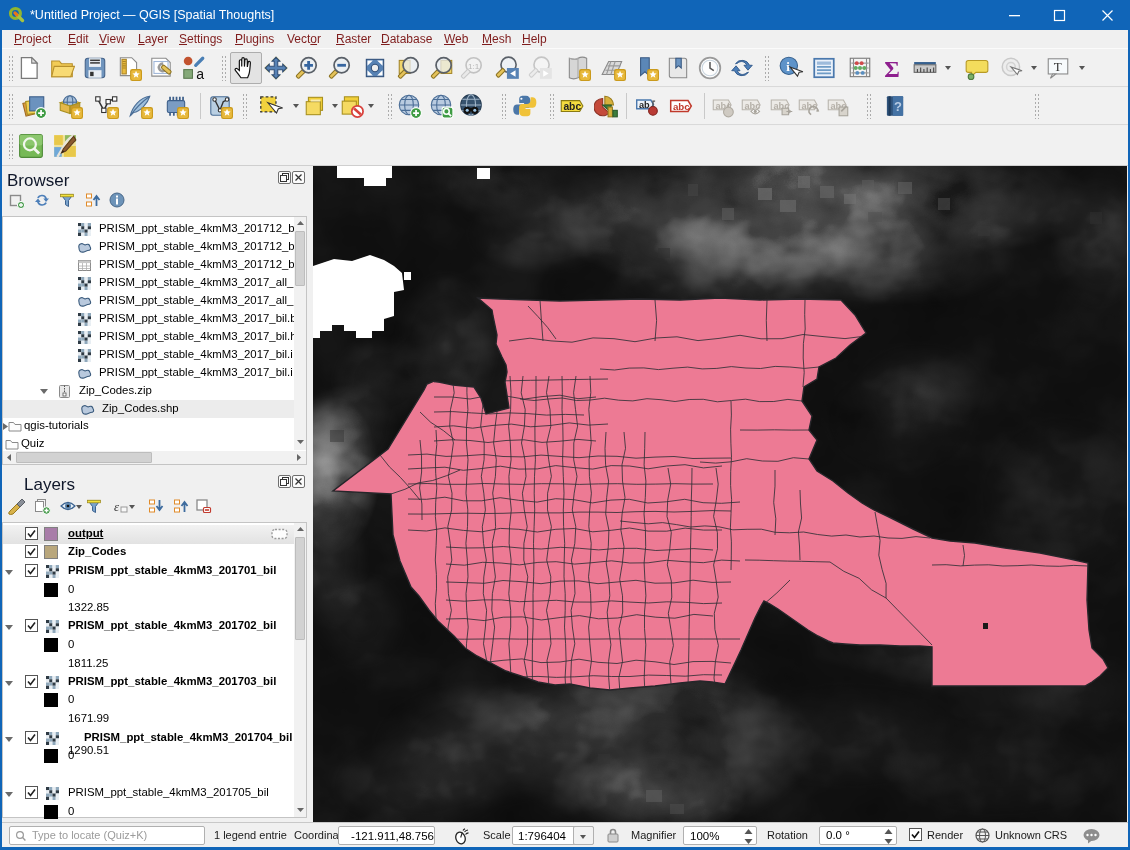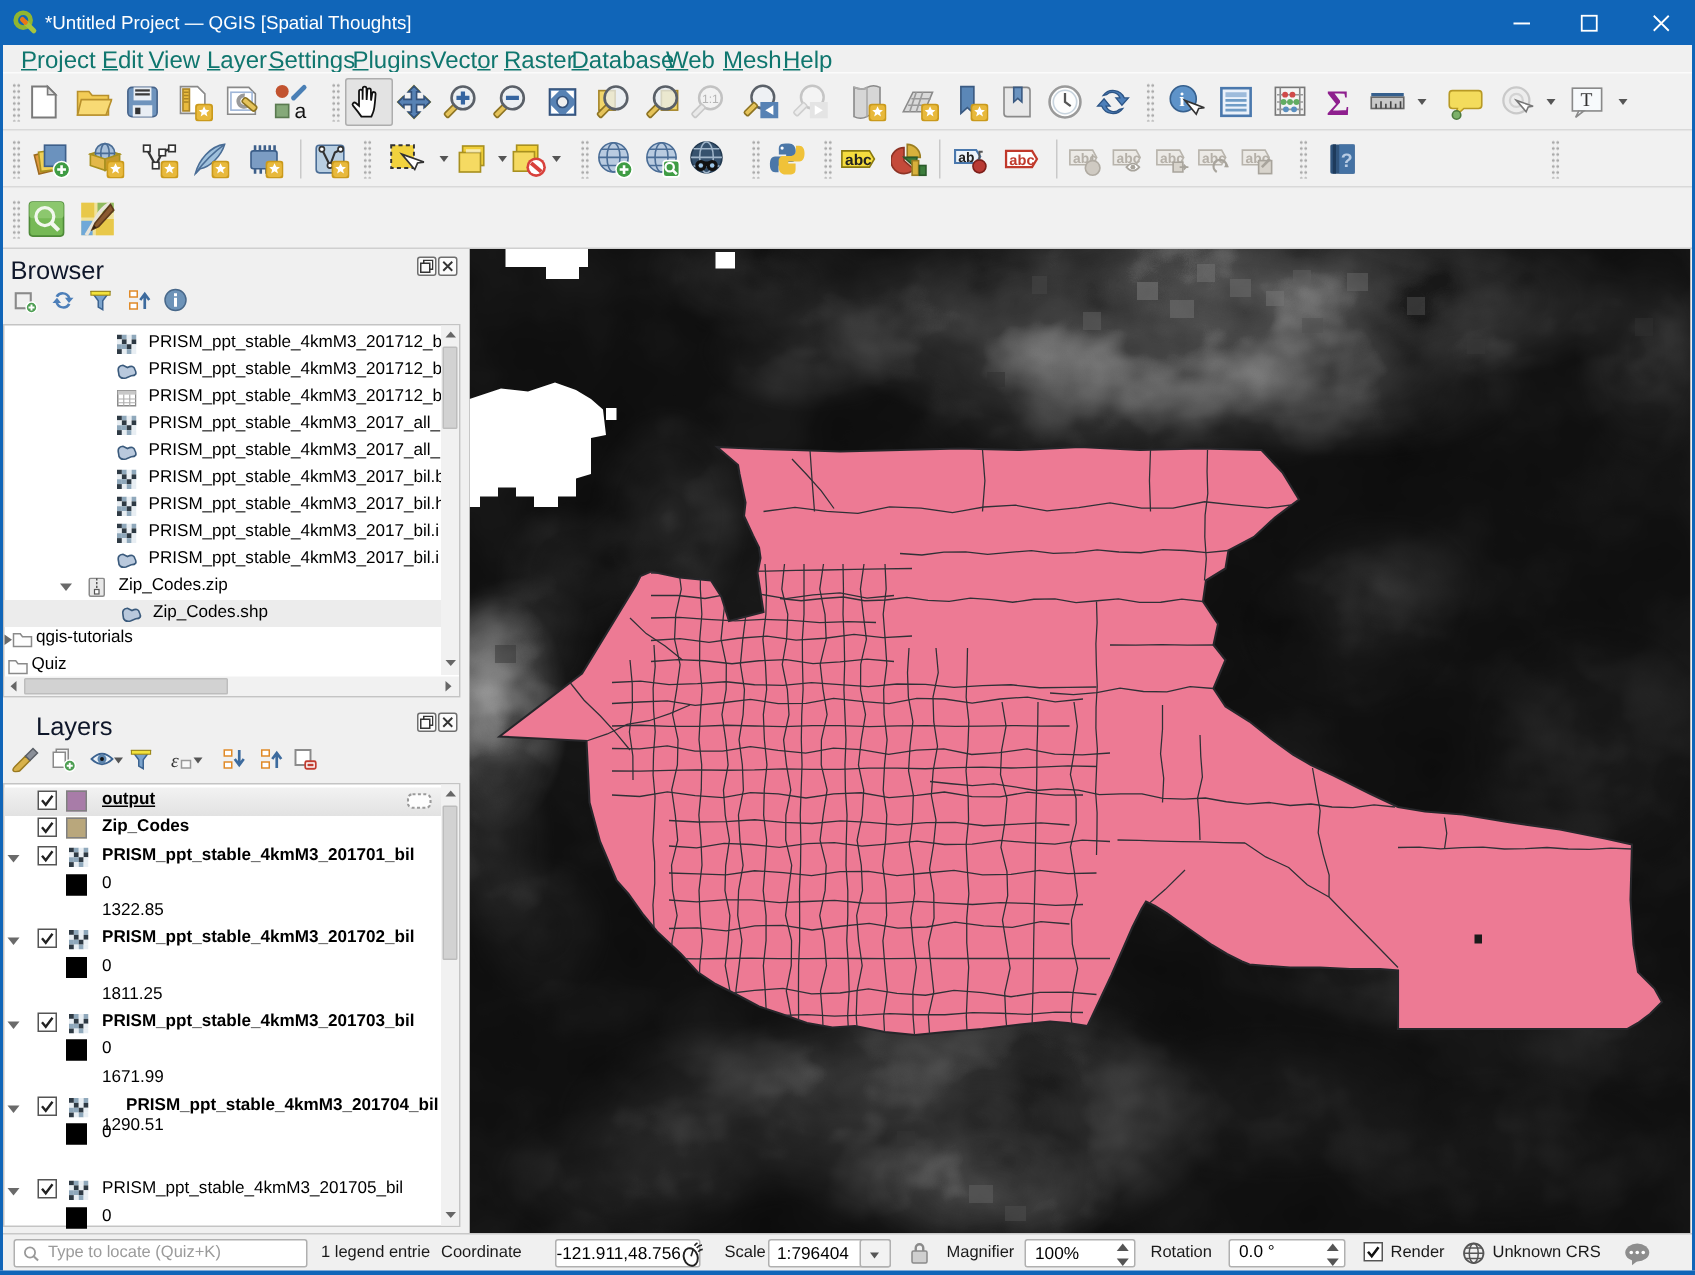--- a/index.html
+++ b/index.html
@@ -1,21 +1,21 @@
 <!DOCTYPE html>
 <html><head><meta charset="utf-8"><style>
 *{margin:0;padding:0;box-sizing:border-box}
 html,body{width:1130px;height:850px;overflow:hidden}
 body{font-family:"Liberation Sans",sans-serif;font-size:12px;color:#000;background:#f0f0f0;position:relative}
 .abs{position:absolute}
 #titlebar{left:0;top:0;width:1130px;height:30px;background:#1065b8;color:#fff}
 #titlebar .tt{position:absolute;left:30px;top:8px;font-size:12.5px;color:#fff}
 .winbtn{position:absolute;top:0;width:45px;height:30px}
 #menubar{left:2px;top:30px;width:1126px;height:18px;background:#f0f0f0}
-.mi{position:absolute;top:2px;font-size:16px;color:#0f766e}
+.mi{position:absolute;top:2px;font-size:12px;color:#7f1d1d}
 #tb1{left:2px;top:48px;width:1126px;height:39px;background:#f1f1f1;border-top:1px solid #fbfbfb;border-bottom:1px solid #d9d9d9}
 #tb2{left:2px;top:88px;width:1126px;height:37px;background:#f1f1f1;border-bottom:1px solid #d9d9d9}
 #tb3{left:2px;top:126px;width:1126px;height:40px;background:#f1f1f1;border-bottom:1px solid #cfcfcf}
 .handle{position:absolute;width:6px;height:26px;background-image:radial-gradient(circle,#ababab 0.9px,transparent 1.1px);background-size:3px 4px}
 .vsep{position:absolute;width:1px;height:26px;background:#c9c9c9}
 .drop{position:absolute;width:0;height:0;border-left:3.5px solid transparent;border-right:3.5px solid transparent;border-top:4px solid #555}
 .ptitle{position:absolute;font-size:17px;color:#0f172a}
 .pbtn{position:absolute;width:13px;height:13px;border:1px solid #6e6e6e;border-radius:2px;background:#fbfbfb}
 .tree{position:absolute;background:#fff;border:1px solid #c4c4c4}
 .trow{position:absolute;white-space:nowrap;font-size:11.4px;color:#000}
@@ -1167,21 +1167,21 @@
     </svg></div>
 <div id="statusbar" class="abs">
     <span class="sbx" style="left:7px;width:196px"></span>
     <svg class="abs" style="left:13px;top:7px" width="12" height="12" viewBox="0 0 12 12">
       <circle cx="5" cy="5" r="3.4" fill="none" stroke="#9a9a9a" stroke-width="1.2"></circle>
       <path d="M7.6 7.6 L10.4 10.4" stroke="#9a9a9a" stroke-width="1.4"></path>
     </svg>
     <span class="slbl" style="left:30px;color:#9b9b9b">Type to locate (Quiz+K)</span>
     <span class="slbl" style="left:212px">1 legend entrie</span>
     <span class="slbl" style="left:292px">Coordinate</span>
-    <span class="sbx" style="left:368px;width:97px;text-align:left;padding-top:3px">-121.911,48.756</span>
+    <span class="sbx" style="left:336px;width:97px;text-align:right;padding-top:3px">-121.911,48.756</span>
     <svg class="abs" style="left:451px;top:5px" width="18" height="17" viewBox="0 0 18 17">
       <ellipse cx="7.5" cy="10" rx="4.6" ry="6" fill="#fff" stroke="#222" stroke-width="1.3" transform="rotate(-18 7.5 10)"></ellipse>
       <path d="M9.3 4.5 l-1.6 5" stroke="#222" stroke-width="1.1"></path>
       <path d="M11.5 4 a5 5 0 0 1 3.5-2 M12.5 6.5 a4 4 0 0 1 3-1.6 M10 2.5 a5 5 0 0 1 2-1.8" stroke="#222" fill="none" stroke-width="1.1"></path>
     </svg>
     <span class="slbl" style="left:481px">Scale</span>
     <span class="sbx" style="left:510px;width:82px;padding:3px 0 0 5px">1:796404</span>
     <span class="sbx" style="left:571px;width:21px;background:#f2f2f2"></span>
     <span class="drop" style="left:578px;top:12px"></span>
     <svg class="abs" style="left:604px;top:5px" width="14" height="15" viewBox="0 0 14 15">

